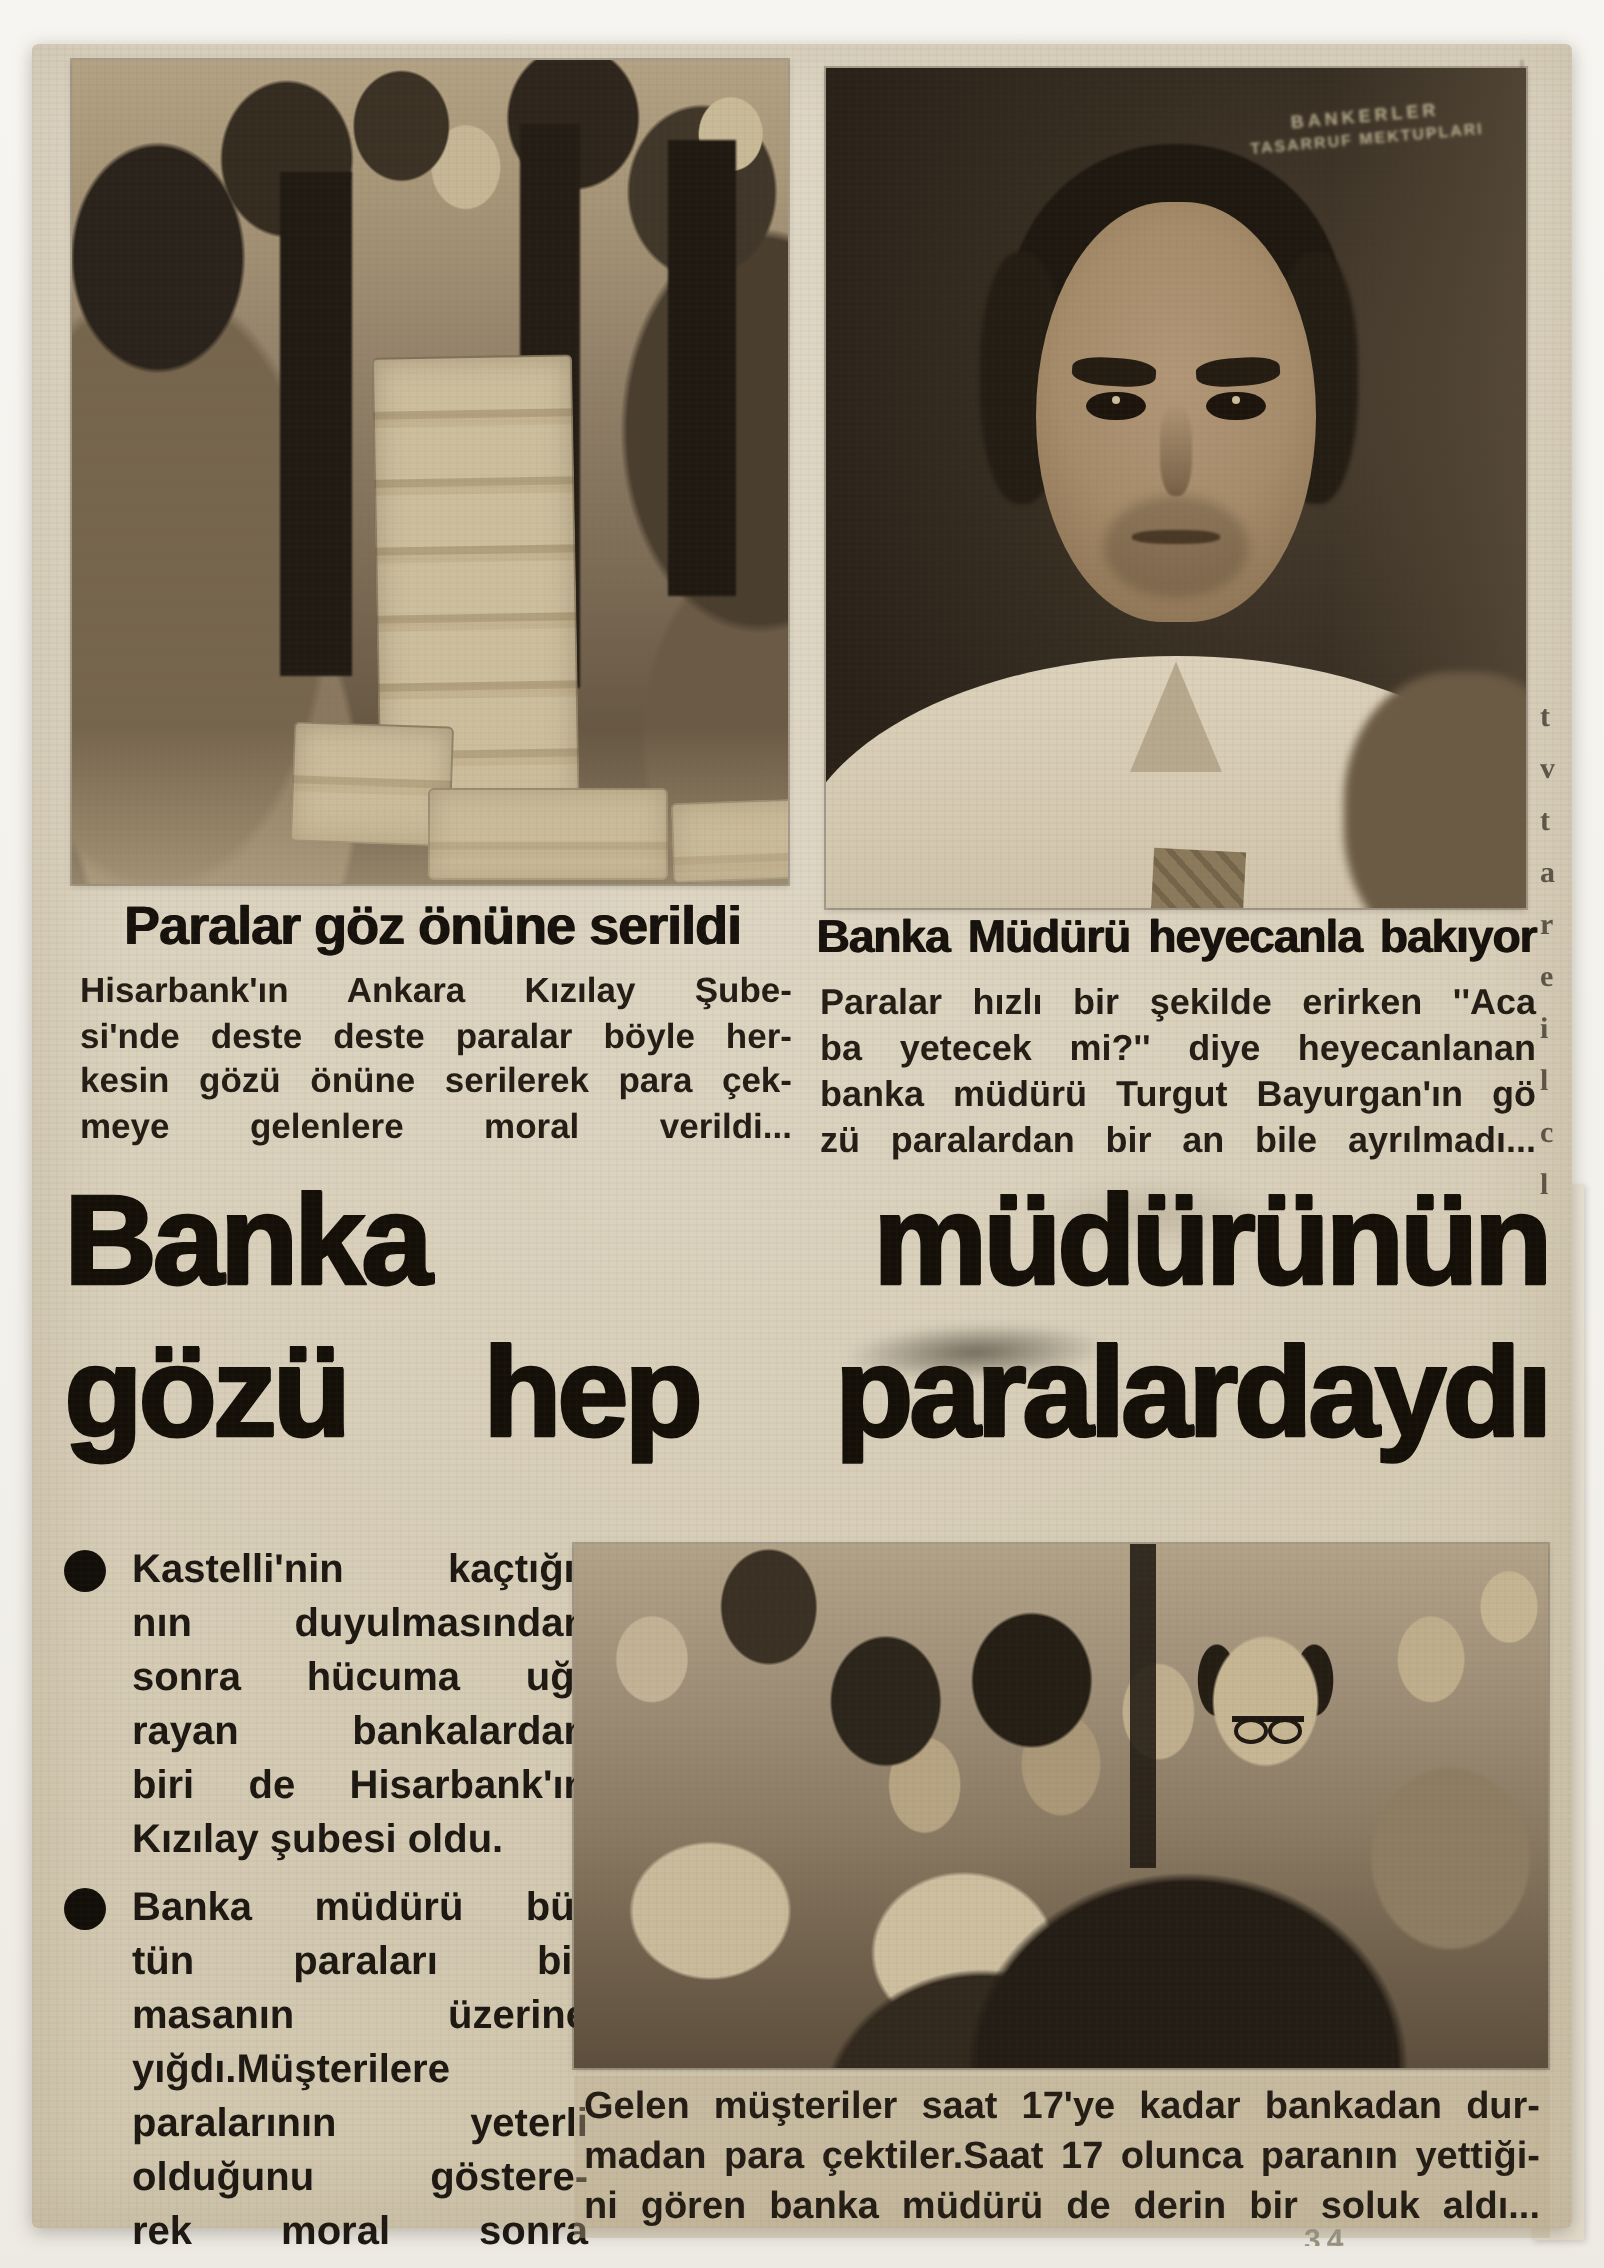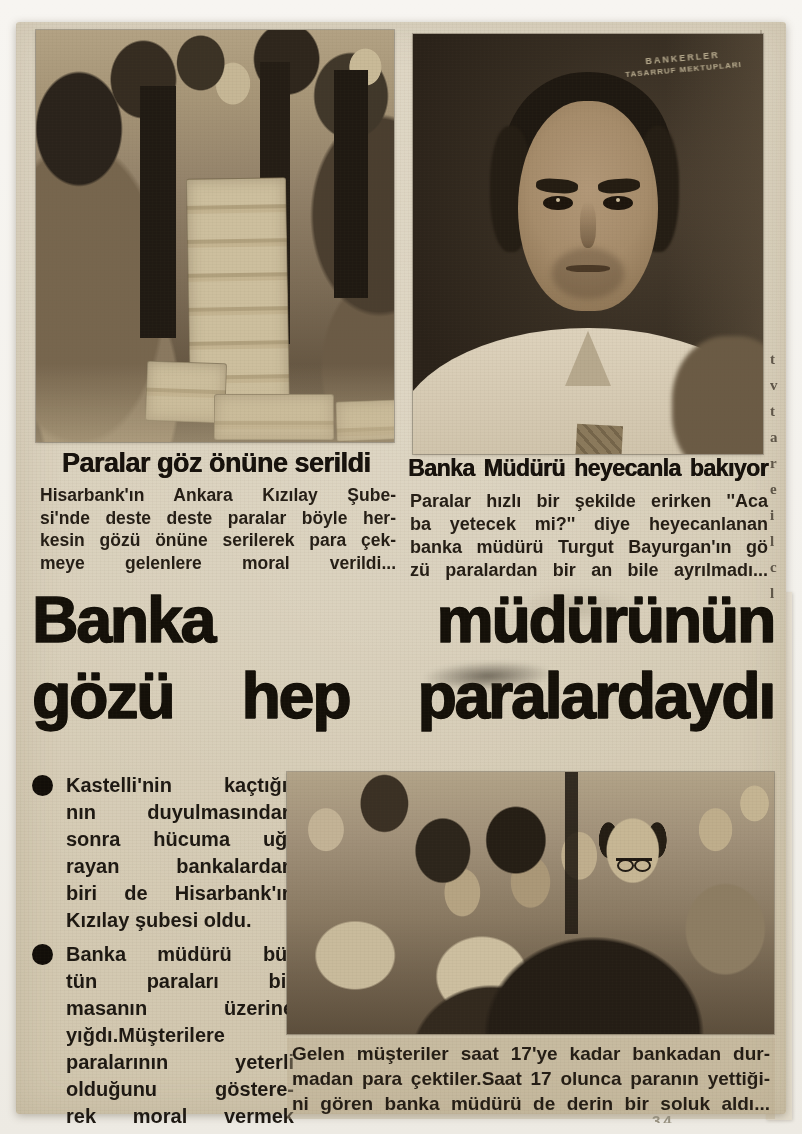--- a/index.html
+++ b/index.html
@@ -228,21 +228,21 @@
       <div class="jl-left">Kızılay şubesi oldu.</div>
     </div>
     <div class="bullet">
       <span class="dot"></span>
       <div class="jl">Banka müdürü bü-</div>
       <div class="jl">tün paraları bir</div>
       <div class="jl">masanın üzerine</div>
       <div class="jl">yığdı.Müşterilere</div>
       <div class="jl">paralarının yeterli</div>
       <div class="jl">olduğunu göstere-</div>
-      <div class="jl">rek moral vermek</div>
+      <div class="jl">rek moral sonra</div>
       <div class="jl-left">istedi.</div>
     </div>
 
   </div>
 
   <div class="photo photo-bottom">
     <div class="layer bp-base"></div>
     <div class="layer bp-crowd"></div>
     <div class="bp-pole"></div>
     <div class="bp-glasses"></div>

